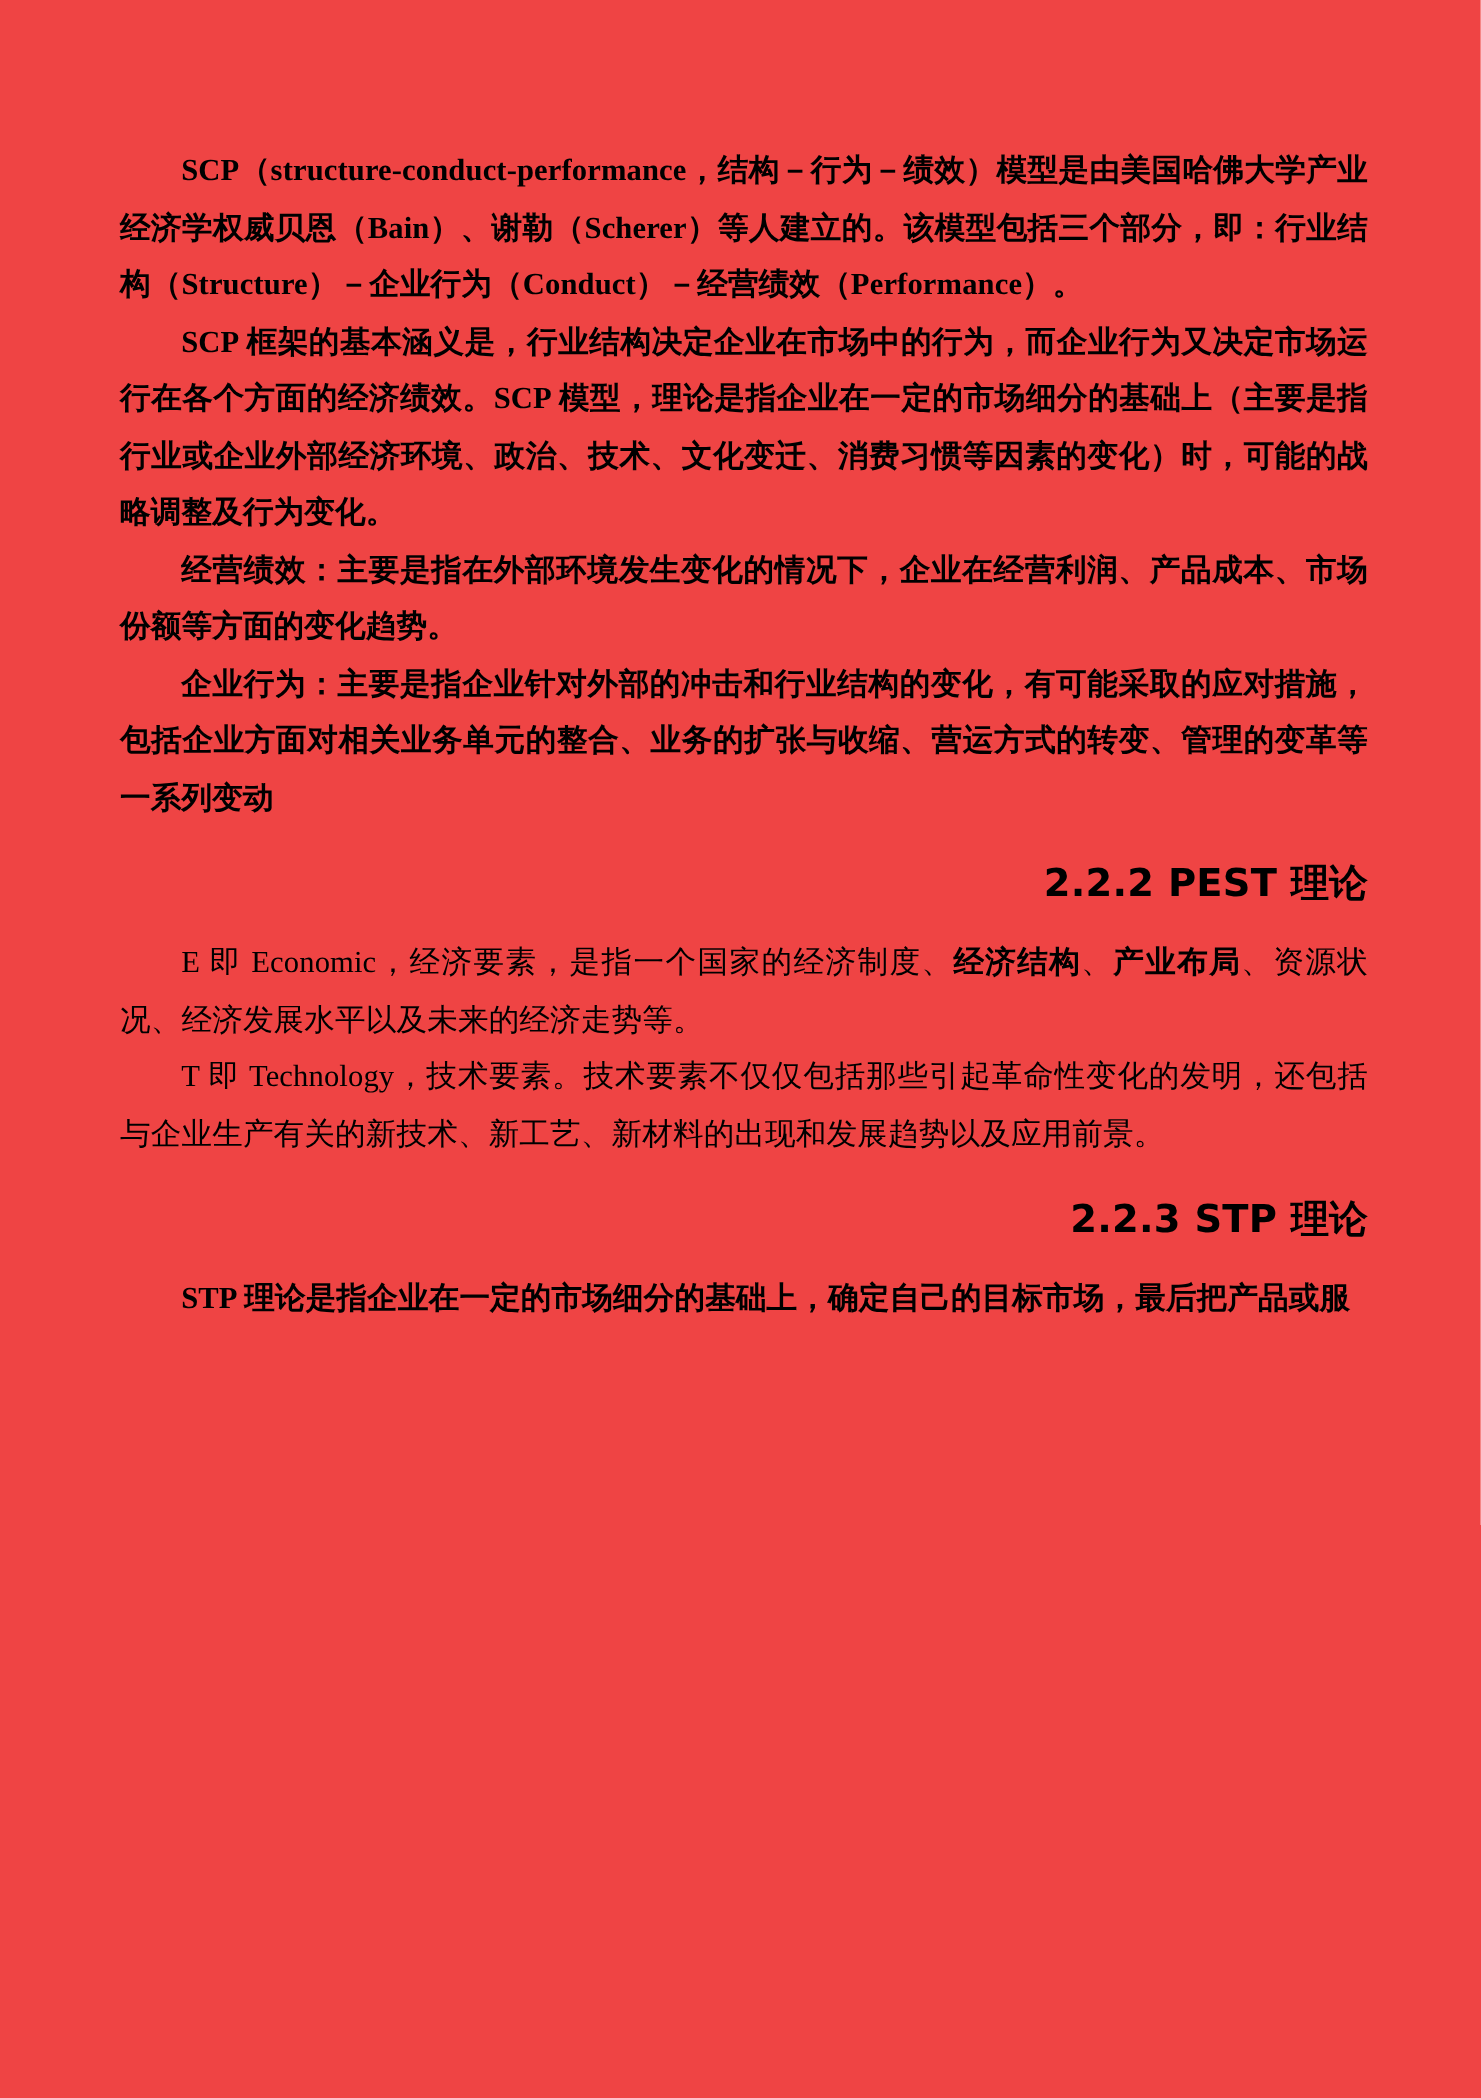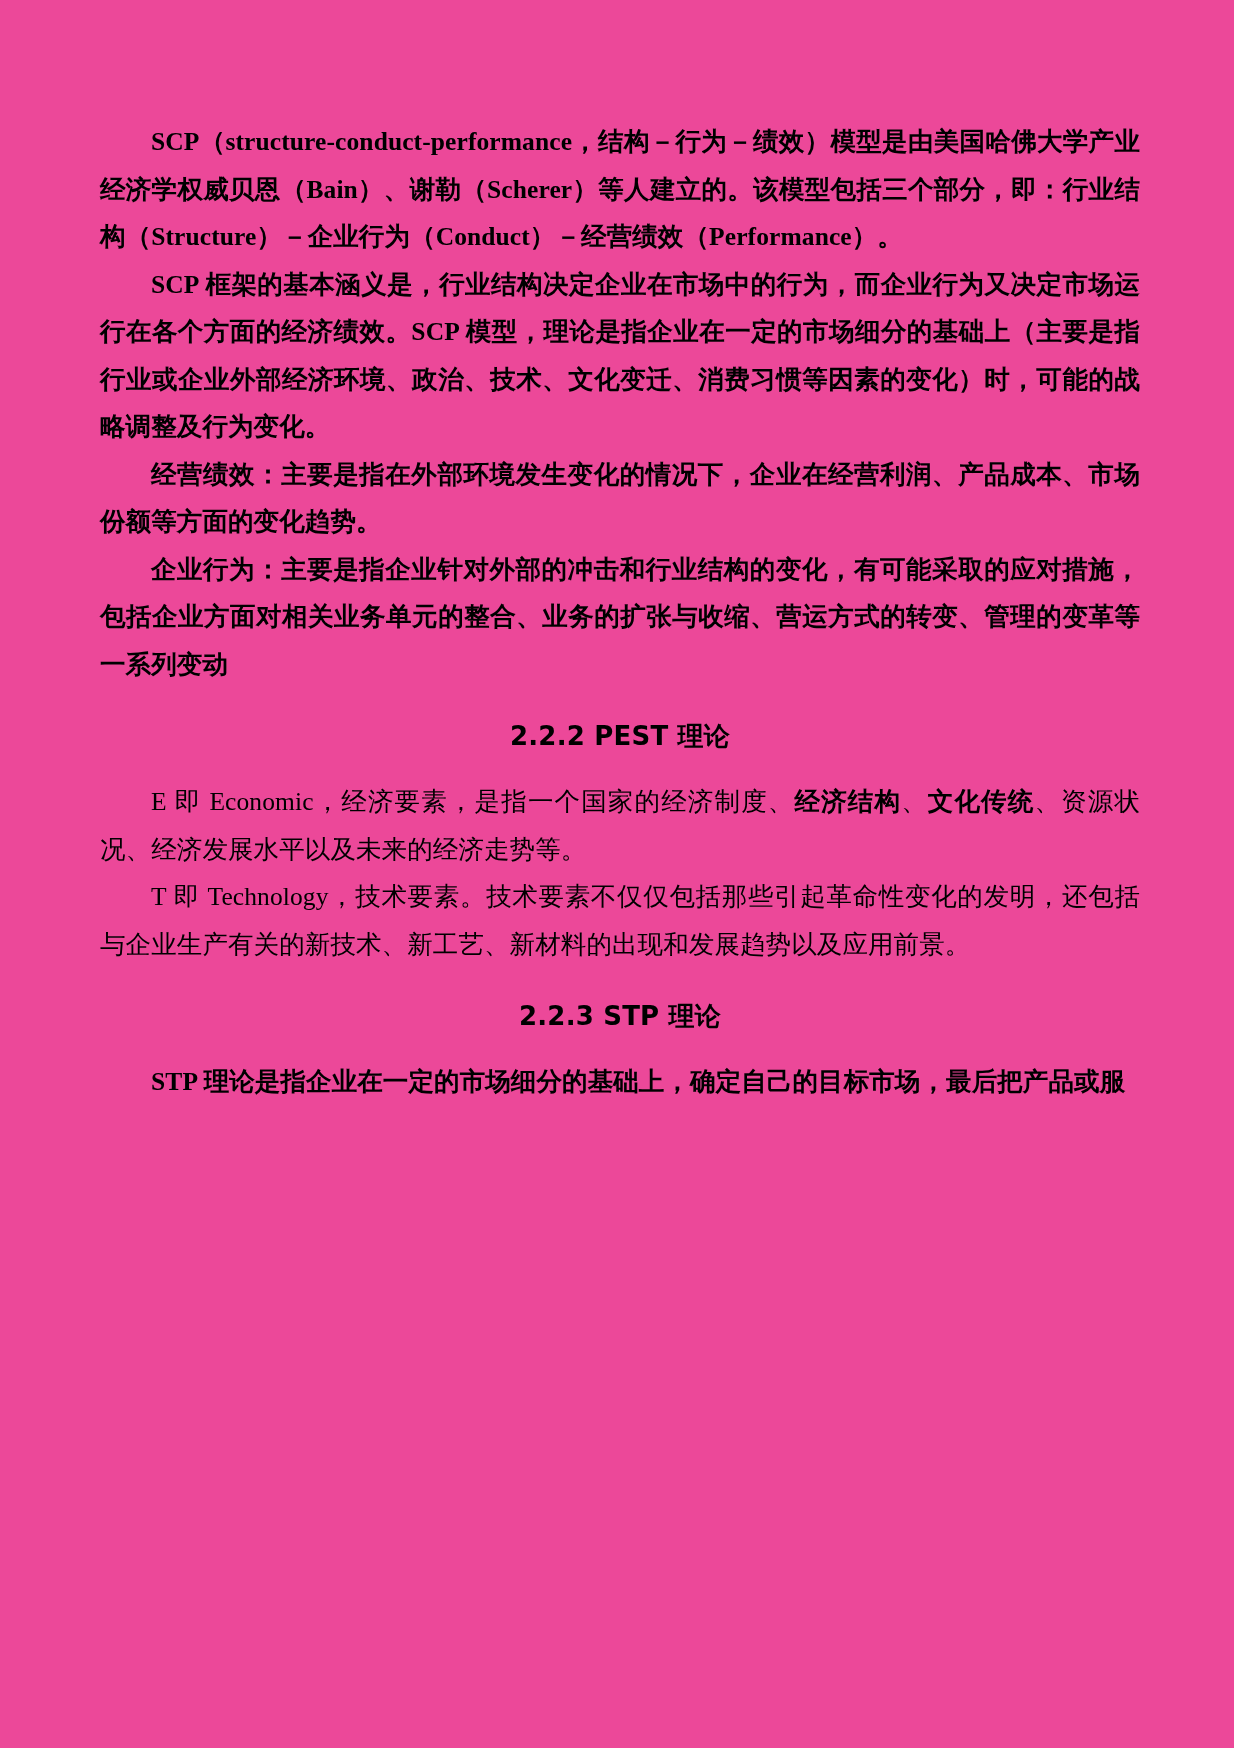--- a/index.html
+++ b/index.html
@@ -15,21 +15,21 @@
     color: #000000;
     -webkit-font-smoothing: none;
   }
 
   .page {
     position: relative;
     width: 1234px;
     height: 1748px;
     box-sizing: border-box;
     padding: 118px 64px 60px 100px;
-    background: #ec4899;
+    background: #ef4444;
     overflow: hidden;
   }
 
   .body-col {
     width: 1040px;
   }
 
   
   p.para {
     margin: 0;
@@ -58,25 +58,25 @@
   .em {
     font-weight: bold;
   }
 
   
   h3.heading {
     margin: 0;
     padding: 0;
     font-family: "DejaVu Sans", "Liberation Sans", sans-serif;
     font-weight: bold;
-    font-size: 26px;
+    font-size: 32px;
     line-height: 44px;
     letter-spacing: 0.2px;
     text-indent: 0;
-    text-align: center;
+    text-align: right;
   }
 
   
   .gap-before-heading { height: 26px; }
   .gap-after-heading  { height: 20px; }
 </style>
 </head>
 <body>
 
 <div class="page">
@@ -95,21 +95,21 @@
 
     <div class="gap-before-heading"></div>
 
     <h3 class="heading">2.2.2 PEST 理论</h3>
 
     <div class="gap-after-heading"></div>
 
     <section>
 
 
-      <p class="para light"><span>E 即 Economic，经济要素，是指一个国家的经济制度、</span><span class="em">经济结构</span><span>、</span><span class="em">文化传统</span><span>、资源状况、经济发展水平以及未来的经济走势等。</span></p>
+      <p class="para light"><span>E 即 Economic，经济要素，是指一个国家的经济制度、</span><span class="em">经济结构</span><span>、</span><span class="em">产业布局</span><span>、资源状况、经济发展水平以及未来的经济走势等。</span></p>
 
 
       <p class="para light">T 即 Technology，技术要素。技术要素不仅仅包括那些引起革命性变化的发明，还包括与企业生产有关的新技术、新工艺、新材料的出现和发展趋势以及应用前景。</p>
     </section>
 
     <div class="gap-before-heading"></div>
 
     <h3 class="heading">2.2.3 STP 理论</h3>
 
     <div class="gap-after-heading"></div>

